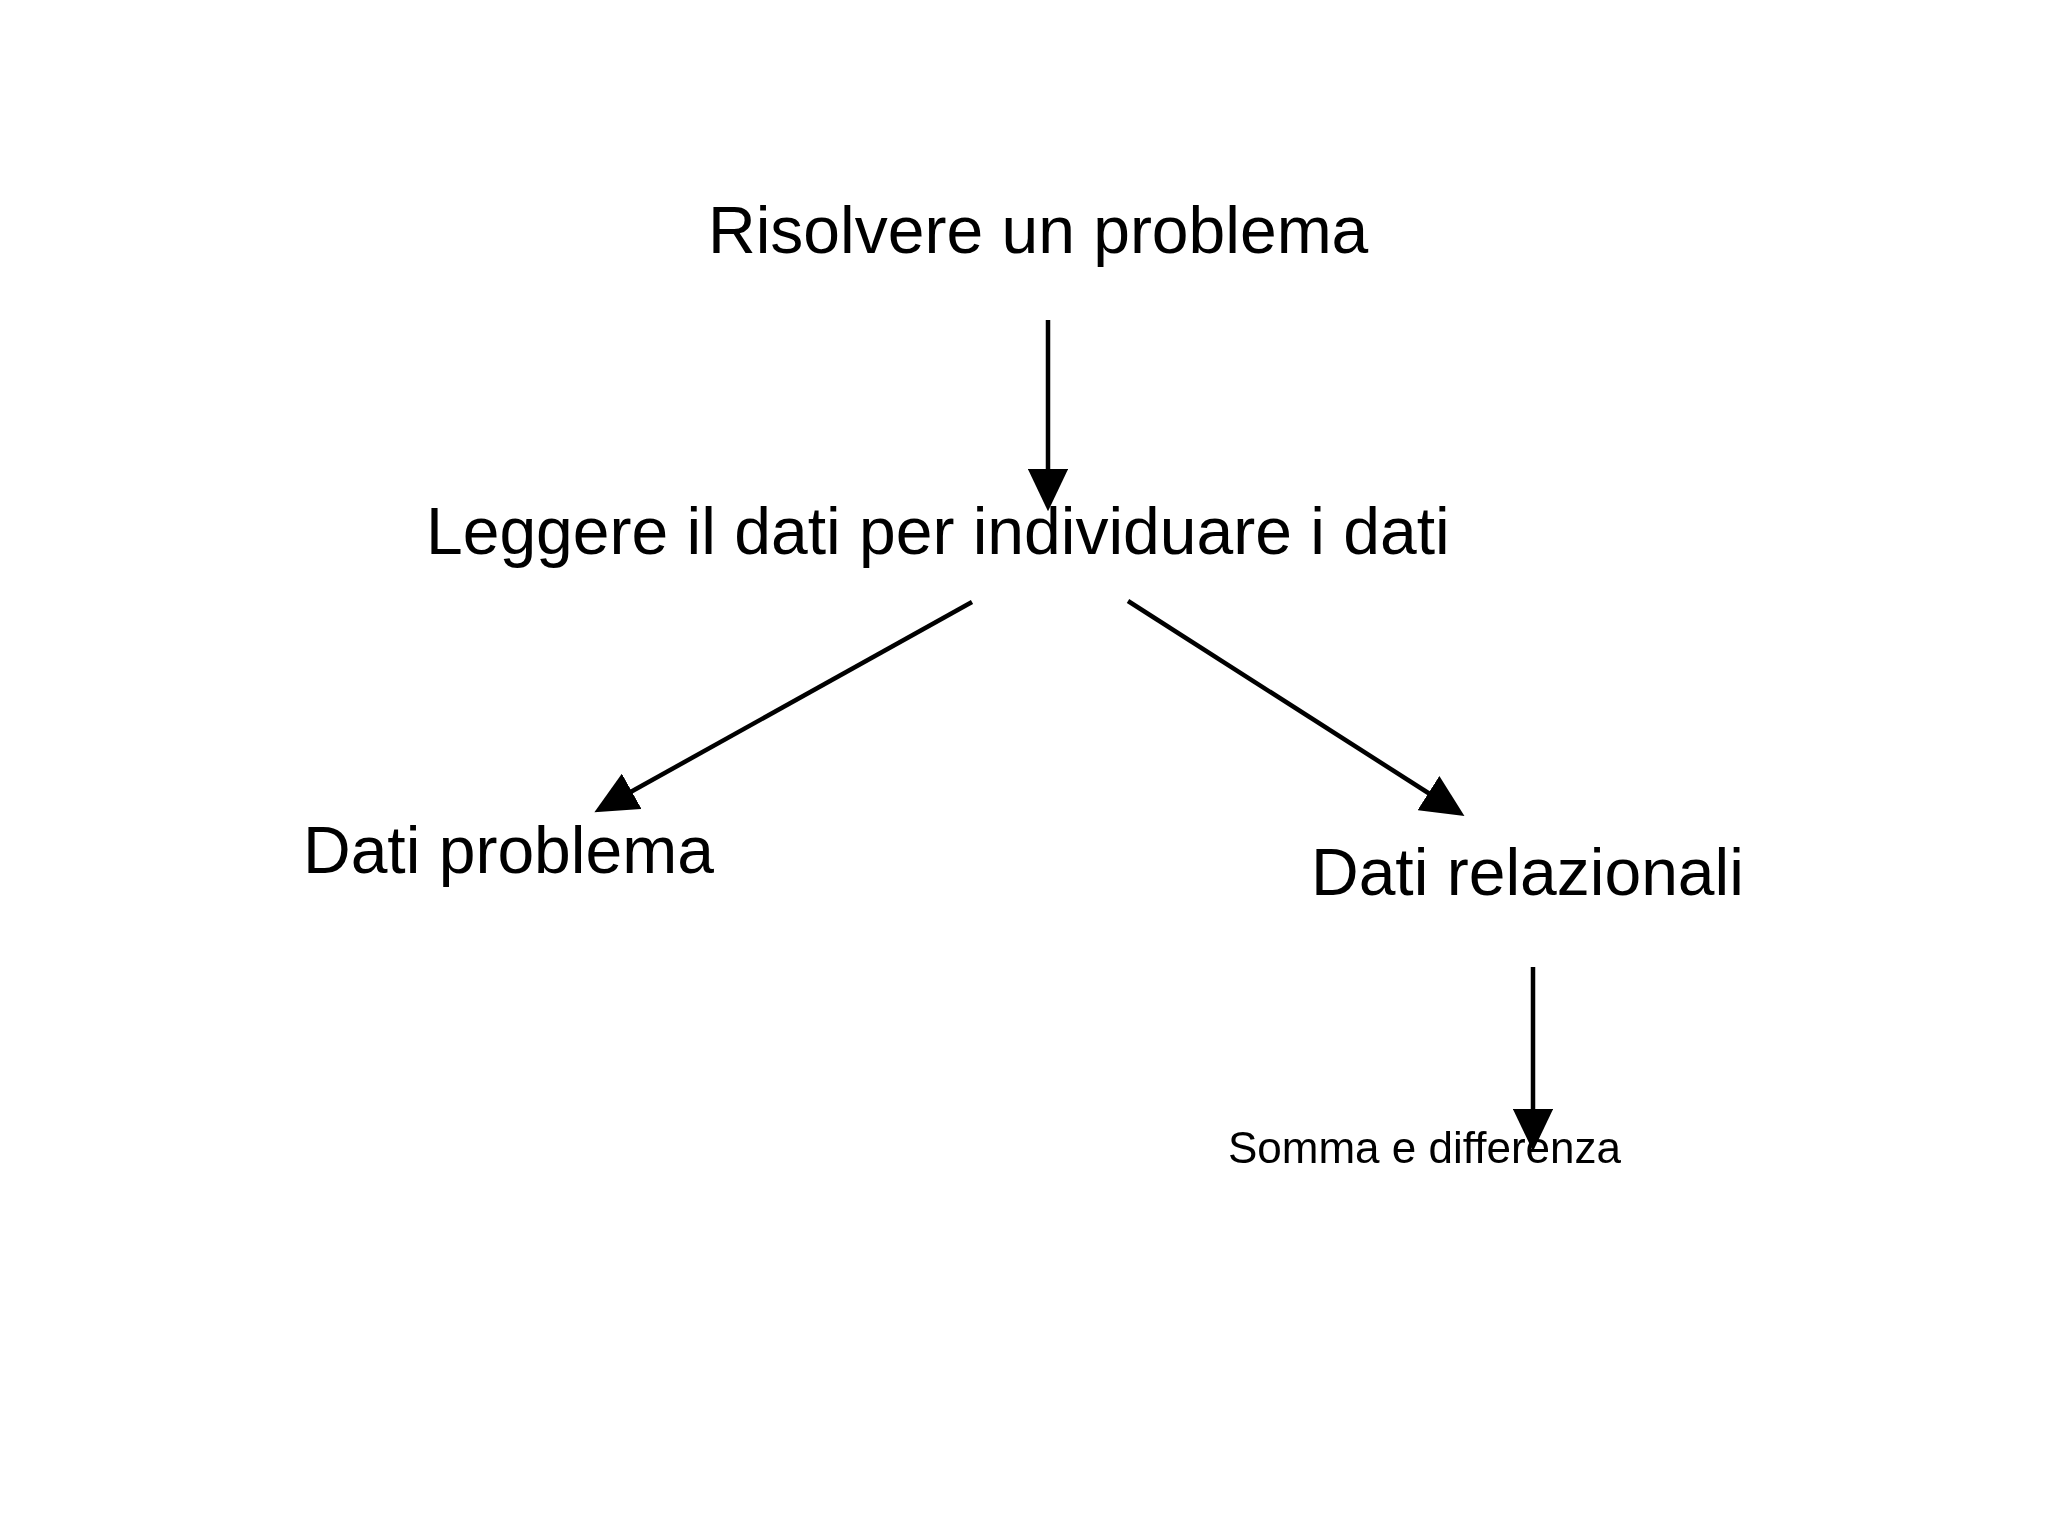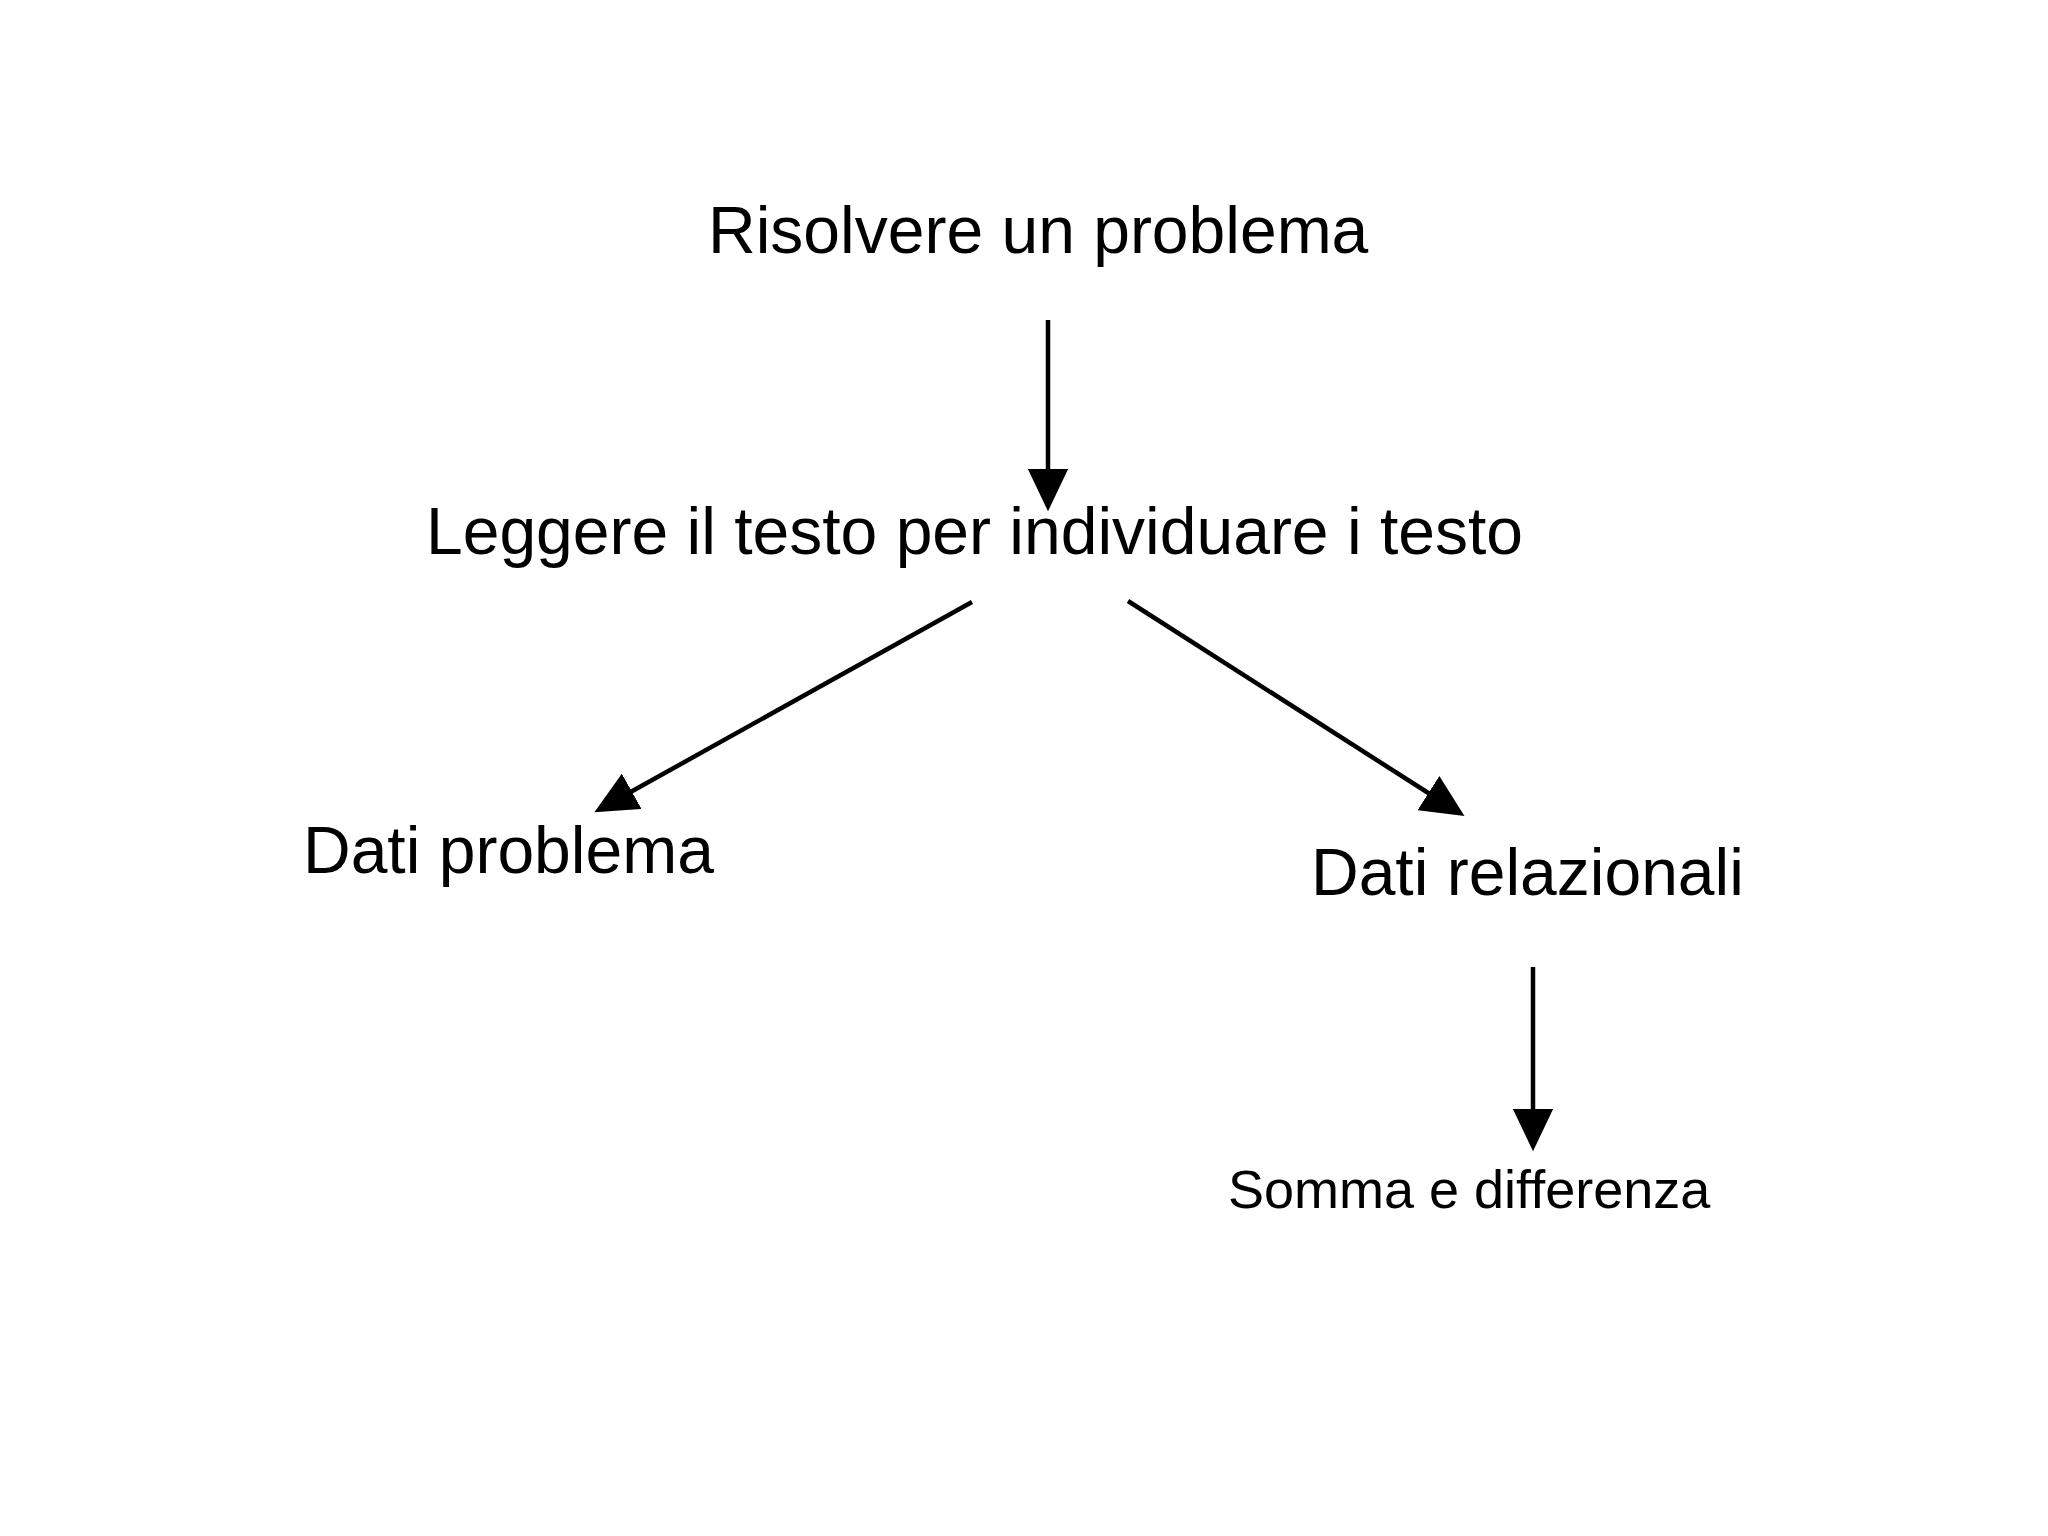--- a/index.html
+++ b/index.html
@@ -40,22 +40,21 @@
     font-size: 66px;
   }
   #node-relational {
     left: 1311px;
     top: 839px;
     font-size: 66px;
   }
   #node-sum {
     left: 1228px;
     top: 1126px;
-    font-size: 54px;
-    margin-top: 36px;
+    font-size: 44px;
   }
   #arrow-layer {
     position: absolute;
     left: 0;
     top: 0;
     width: 2048px;
     height: 1536px;
     pointer-events: none;
   }
 </style>
@@ -78,21 +77,21 @@
 
     <line x1="972" y1="602" x2="627" y2="794" stroke="#000000" stroke-width="4.5" marker-end="url(#arrowhead-d)"></line>
 
     <line x1="1128" y1="601" x2="1433" y2="796" stroke="#000000" stroke-width="4.5" marker-end="url(#arrowhead-d)"></line>
 
     <line x1="1533" y1="967" x2="1533" y2="1114" stroke="#000000" stroke-width="4.5" marker-end="url(#arrowhead-v)"></line>
   </svg>
 
   <div class="node" id="node-root">Risolvere un problema</div>
 
-  <div class="node" id="node-read">Leggere il testo per individuare i testo</div>
+  <div class="node" id="node-read">Leggere il dati per individuare i dati</div>
 
   <div class="node" id="node-numeric">Dati problema</div>
 
   <div class="node" id="node-relational">Dati relazionali</div>
 
   <div class="node" id="node-sum">Somma e differenza</div>
 
 </div>
 
 </body></html>

